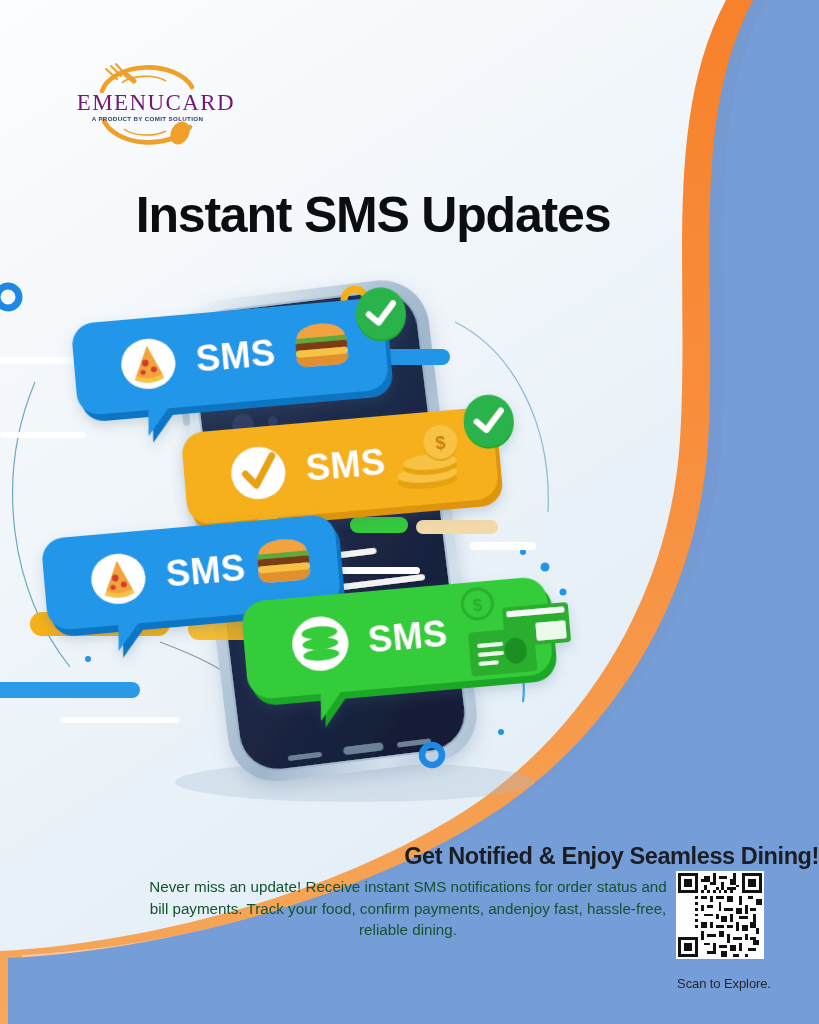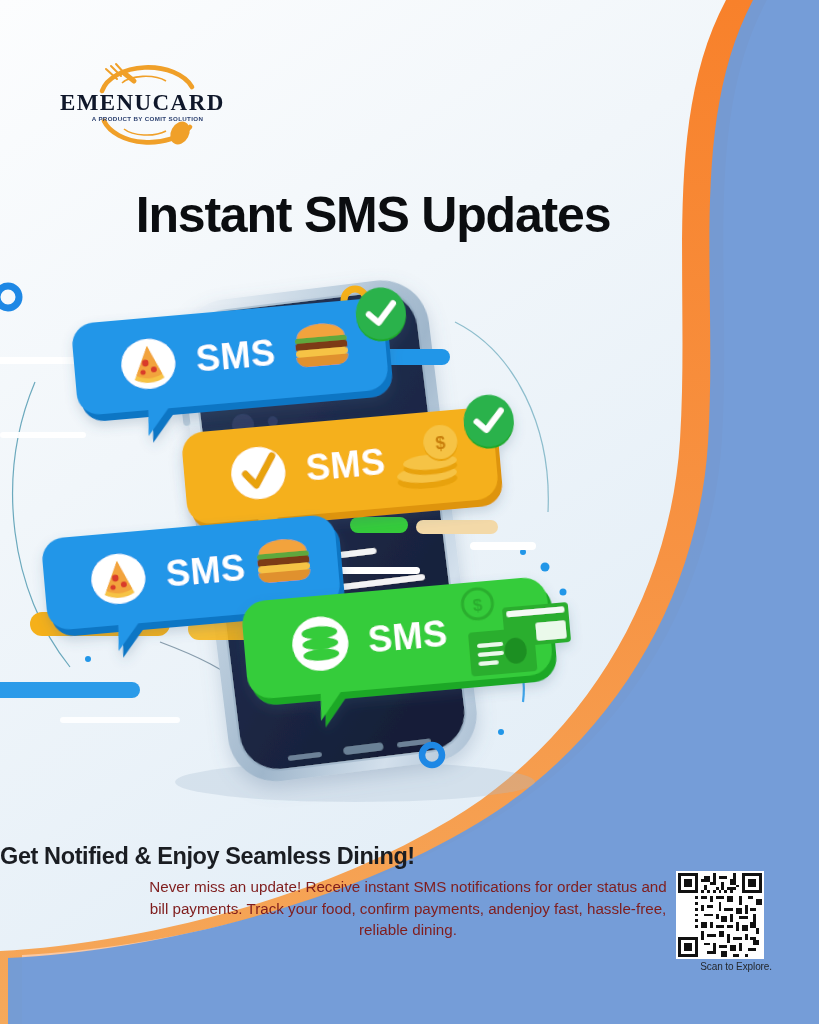--- a/index.html
+++ b/index.html
@@ -17,24 +17,24 @@
   .wave svg{width:100%;height:100%;display:block;}
 
   
   #logo{
     position:absolute;left:60px;top:55px;
     width:175px;height:100px;
   }
   #logo svg{position:absolute;left:0;top:0;width:175px;height:100px;}
   .logo-word{
     position:absolute;left:0;top:36px;width:175px;
-    text-align:left;
+    text-align:right;
     font-family:"Liberation Serif",serif;
     font-size:23px;letter-spacing:1.4px;
-    color:#0f172a;font-weight:700;
+    color:#701a75;font-weight:400;
     line-height:1;
   }
   .logo-tag{
     position:absolute;left:0;top:61px;width:175px;
     text-align:center;
     font-family:"Liberation Sans",sans-serif;
     font-size:6.2px;letter-spacing:.35px;
     color:#2A3F6E;font-weight:700;
     line-height:1;
   }
@@ -49,38 +49,38 @@
     line-height:1.05;
   }
 
   
   #stage{position:absolute;left:0;top:262px;width:680px;height:560px;}
   #stage svg{width:100%;height:100%;display:block;overflow:visible;}
 
   
   #tagline{
     position:absolute;left:0;top:843px;width:819px;
-    text-align:left;
+    text-align:right;
     font-size:23.5px;font-weight:700;
     color:#1A1D22;letter-spacing:-.4px;
   }
   #body-copy{
     position:absolute;left:148px;top:876px;width:520px;
     text-align:center;
     font-size:15.2px;line-height:1.42;
-    color:#7f1d1d;
+    color:#14532d;
   }
 
   
   #qr-block{position:absolute;left:676px;top:871px;width:100px;}
   #qr{width:84px;height:84px;display:block;background:#fff;padding:2px;}
   #qr-caption{
-    margin-top:2px;width:96px;
-    font-size:10px;color:#24282d;
-    text-align:right;letter-spacing:-.1px;
+    margin-top:17px;width:96px;
+    font-size:13px;color:#24282d;
+    text-align:center;letter-spacing:-.1px;
   }
 </style>
 </head>
 <body>
 
 <div id="poster">
 
   <div class="wave">
     <svg viewBox="0 0 819 1024" preserveAspectRatio="none">
       <defs>

